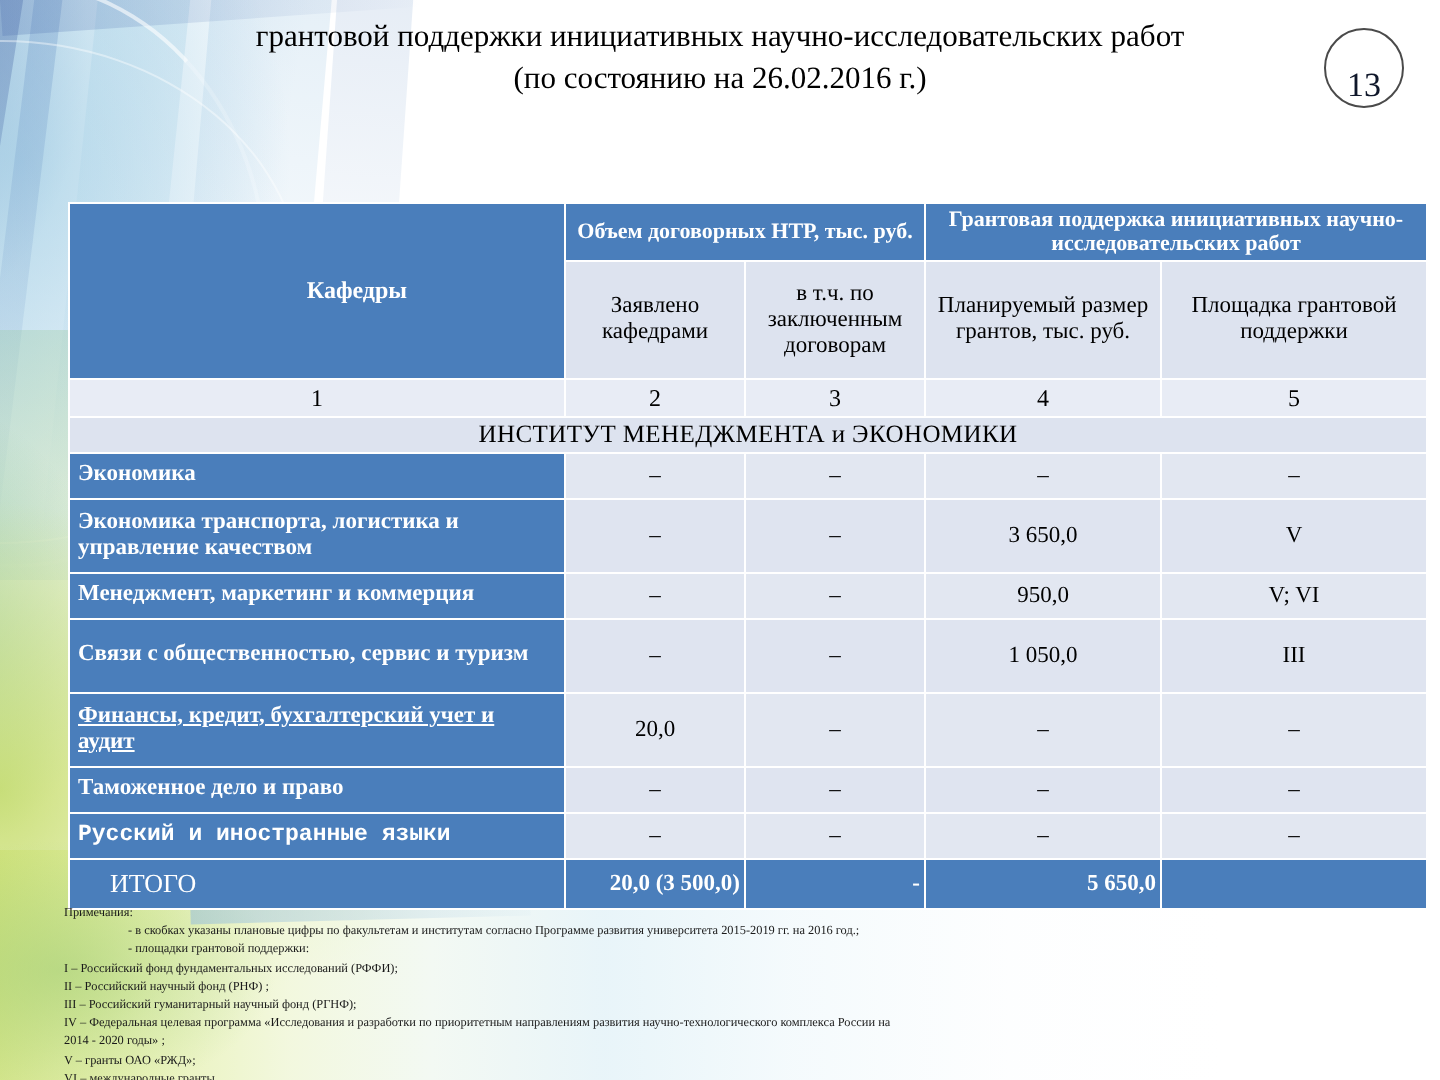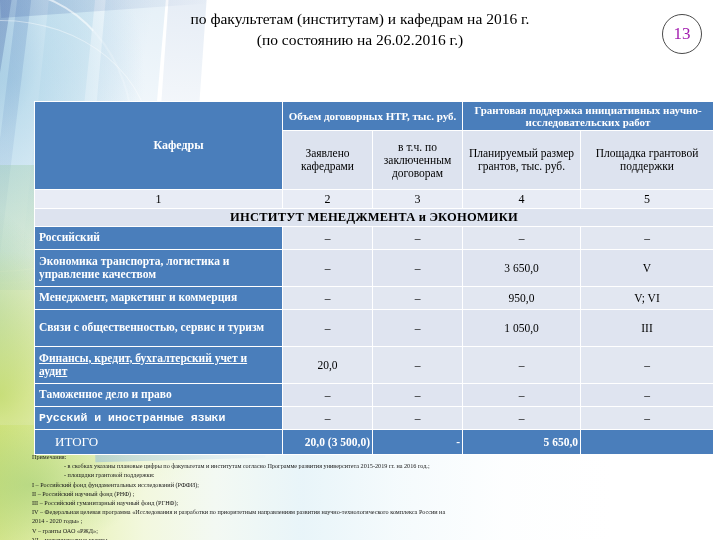--- a/index.html
+++ b/index.html
@@ -66,22 +66,22 @@
   .bg-blue-strip{
     position:absolute;left:95px;top:432px;width:170px;height:28px;
     background:linear-gradient(92deg, rgba(150,190,220,.55), rgba(200,225,240,.10));
     transform:rotate(-1.5deg);
   }
 
   
   #slide-number{
     position:absolute;right:18px;top:14px;width:38px;height:38px;
     border:1.6px solid #4a4a4a;border-radius:50%;
-    display:flex;align-items:center;justify-content:center;
-    font-size:17px;color:#a21caf;background:transparent;
+    display:flex;align-items:flex-end;justify-content:center;
+    font-size:17px;color:#0f172a;background:transparent;
     font-family:"Liberation Serif", serif;
   }
 
   
   #title{
     position:absolute;left:60px;top:8px;width:600px;
     text-align:center;line-height:21px;font-size:15.5px;color:#000;
     font-family:"Liberation Serif", serif;
   }
   #title div{white-space:nowrap;}
@@ -101,21 +101,21 @@
     font-size:11.5px;line-height:13px;border:1px solid #ffffff;padding:2px 2px;
   }
   .hdr-blue-left{
     background:#4a7ebb;border:1px solid #ffffff;
   }
   .numrow td{
     background:#e8ecf5;text-align:center;font-size:12px;color:#000;
     border:1px solid #ffffff;padding:1px 0;height:16px;
   }
   .section-row td{
-    background:#dde3ef;text-align:center;font-weight:bold;font-size:12.5px;
+    background:#dde3ef;text-align:center;font-weight:normal;font-size:12.5px;
     color:#000;border:1px solid #ffffff;padding:1px 0;letter-spacing:.2px;
   }
   .rowname{
     background:#4a7ebb;color:#ffffff;font-weight:bold;font-size:11.5px;
     line-height:13.5px;text-align:left;padding:2px 4px;border:1px solid #ffffff;
   }
   .cell{
     background:#e2e7f1;color:#000;text-align:center;font-size:11.5px;
     border:1px solid #ffffff;padding:2px 2px;
   }
@@ -157,21 +157,21 @@
     <div class="bg-bottom"></div>
     <div class="bg-bottom-arc"></div>
     <div class="bg-blue-strip"></div>
   </div>
 
   <div id="slide-number">
     <span>13</span>
   </div>
 
   <div id="title">
-    <div>по факультетам (институтам) и кафедрам на 2016 г.</div>
+    <div>грантовой поддержки инициативных научно-исследовательских работ</div>
     <div>(по состоянию на 26.02.2016 г.)</div>
   </div>
 
   <div id="tbl-wrap">
     <table>
       <colgroup>
         <col style="width:248px">
         <col style="width:90px">
         <col style="width:90px">
         <col style="width:118px">
@@ -198,21 +198,21 @@
           <td>4</td>
           <td>5</td>
         </tr>
       </thead>
       <tbody>
         <tr class="section-row">
           <td colspan="5">ИНСТИТУТ МЕНЕДЖМЕНТА и ЭКОНОМИКИ</td>
         </tr>
 
         <tr>
-          <td class="rowname" style="height:18px;">Российский</td>
+          <td class="rowname" style="height:18px;">Экономика</td>
           <td class="cell">–</td>
           <td class="cell">–</td>
           <td class="cell">–</td>
           <td class="cell">–</td>
         </tr>
 
         <tr>
           <td class="rowname" style="height:32px;">Экономика транспорта, логистика и управление качеством</td>
           <td class="cell alt">–</td>
           <td class="cell alt">–</td>

